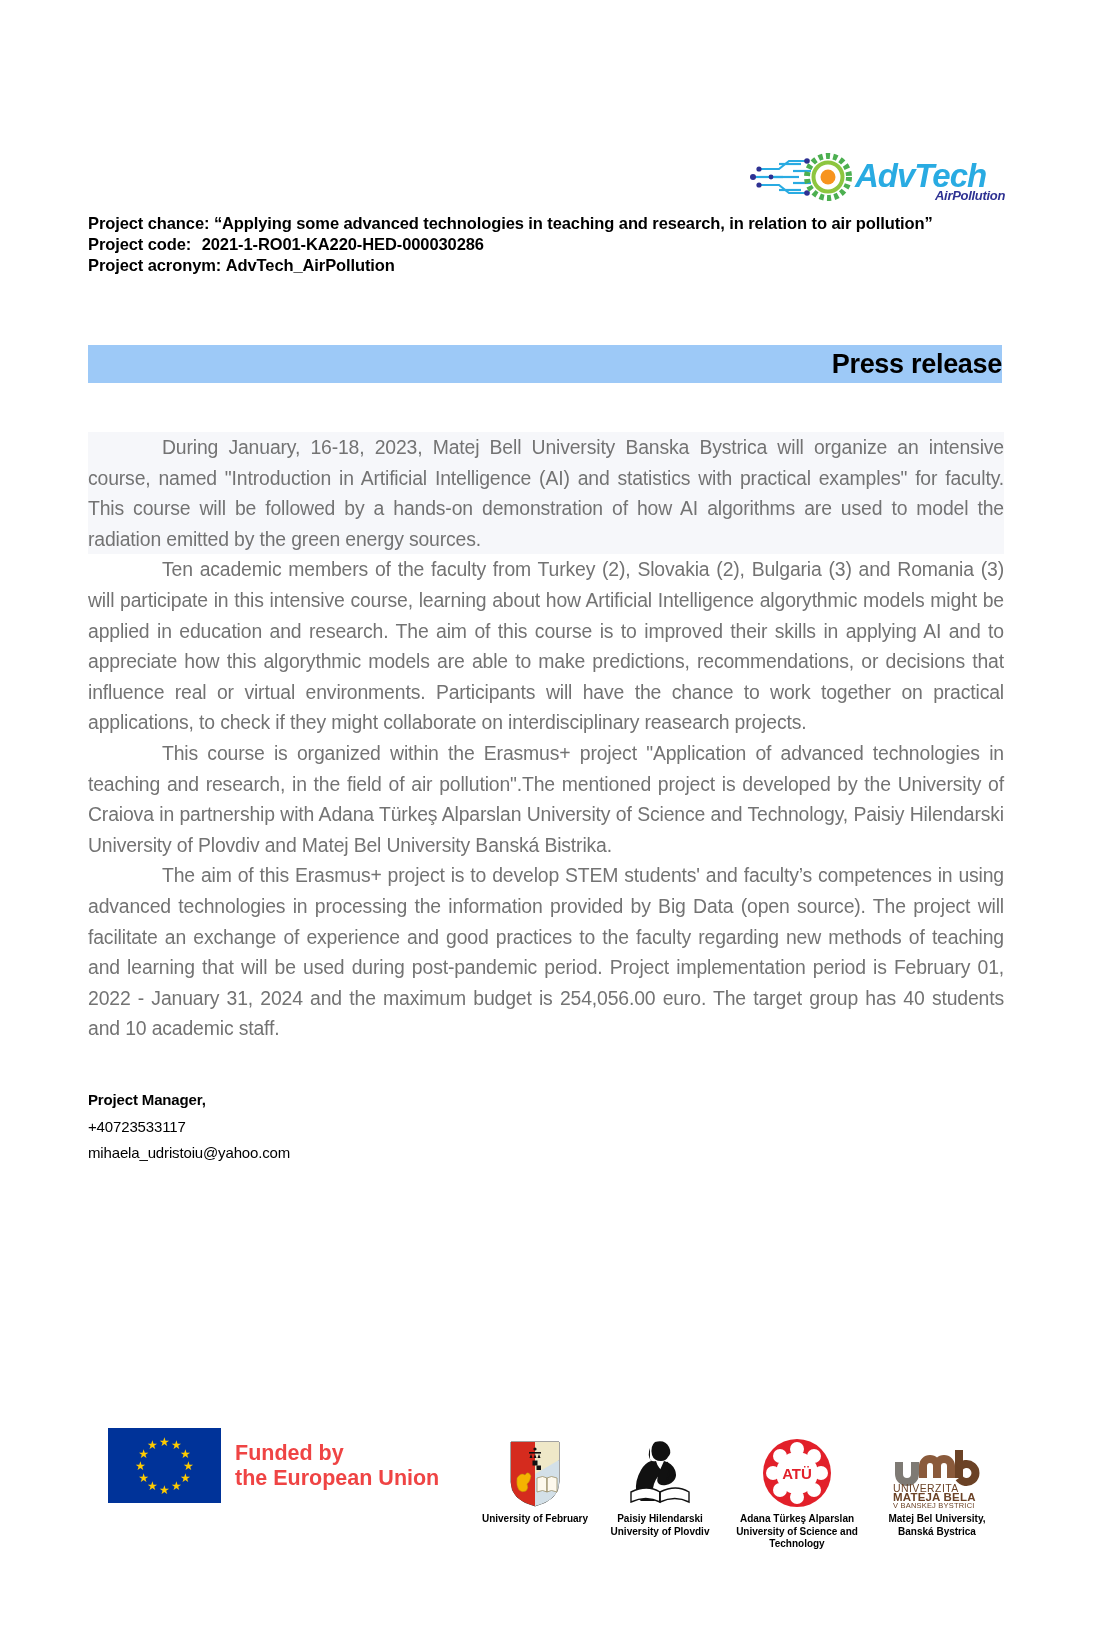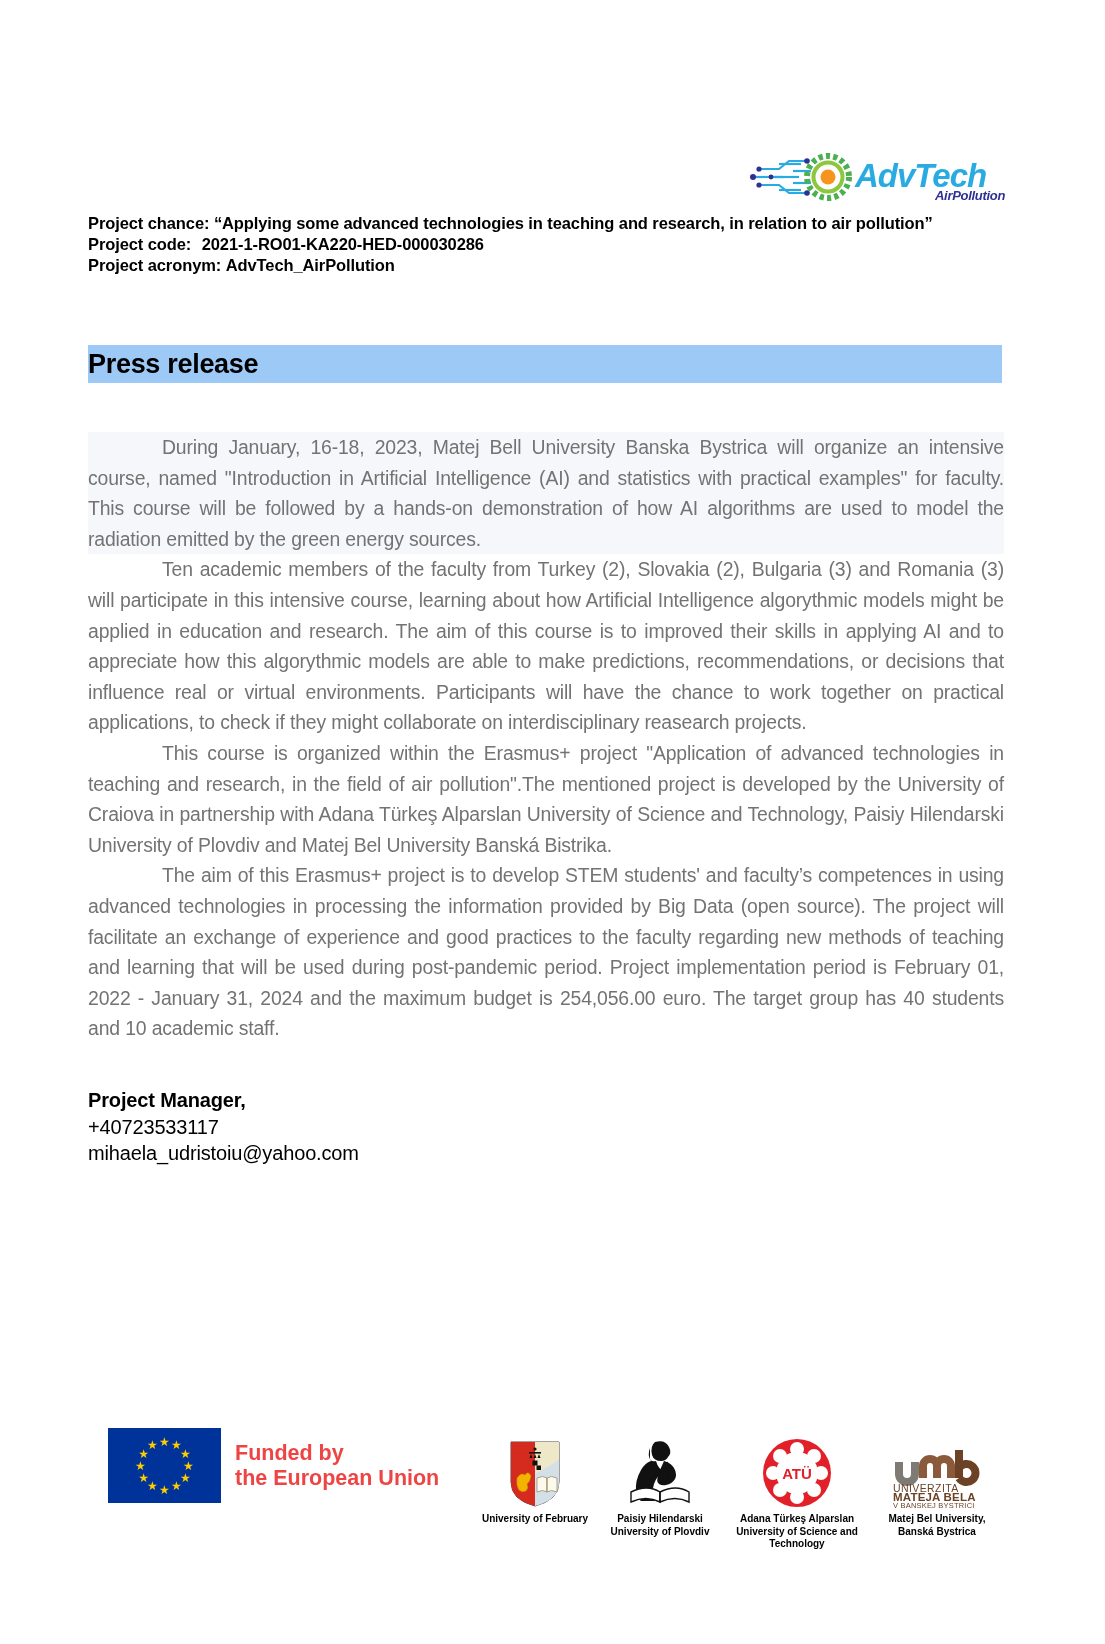--- a/index.html
+++ b/index.html
@@ -52,21 +52,21 @@
   
   .banner {
     position: absolute;
     left: 88px;
     top: 345px;
     width: 914px;
     height: 38px;
     background: #9DC9F7;
     display: flex;
     align-items: center;
-    justify-content: flex-start;
+    justify-content: flex-end;
   }
   .banner-title {
     font-size: 27px;
     font-weight: bold;
     color: #000;
     letter-spacing: -0.3px;
   }
 
   
   .body-wrap {
@@ -87,21 +87,21 @@
   p.para.tinted {
     background: #F6F7FA;
   }
 
   
   .signature {
     position: absolute;
     left: 88px;
     top: 1087px;
     width: 600px;
-    font-size: 20px;
+    font-size: 15px;
     line-height: 26.5px;
     letter-spacing: -0.15px;
   }
   .signature .bold { font-weight: bold; }
 
   
   .footer {
     position: absolute;
     left: 0;
     top: 1400px;

